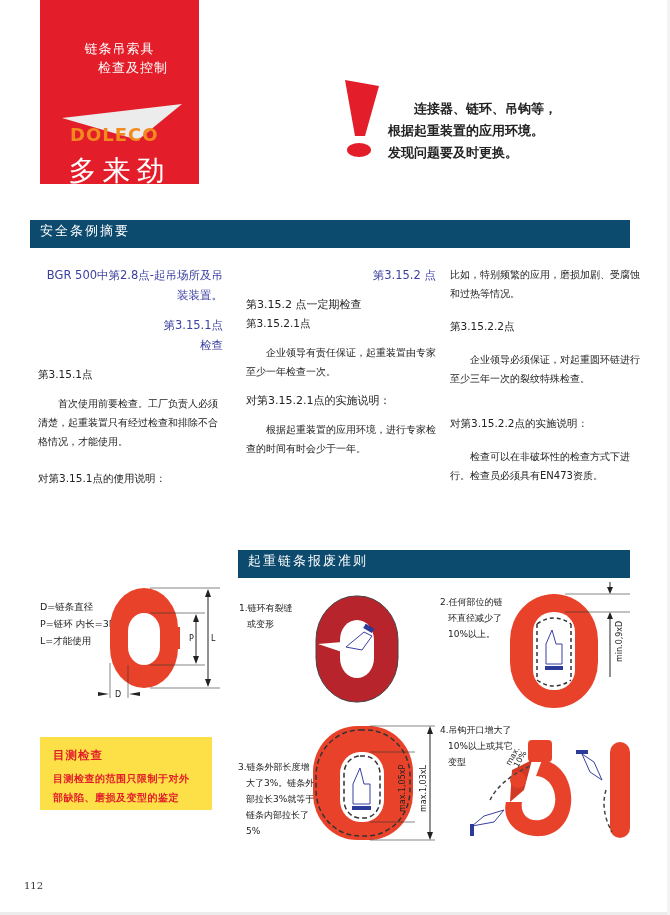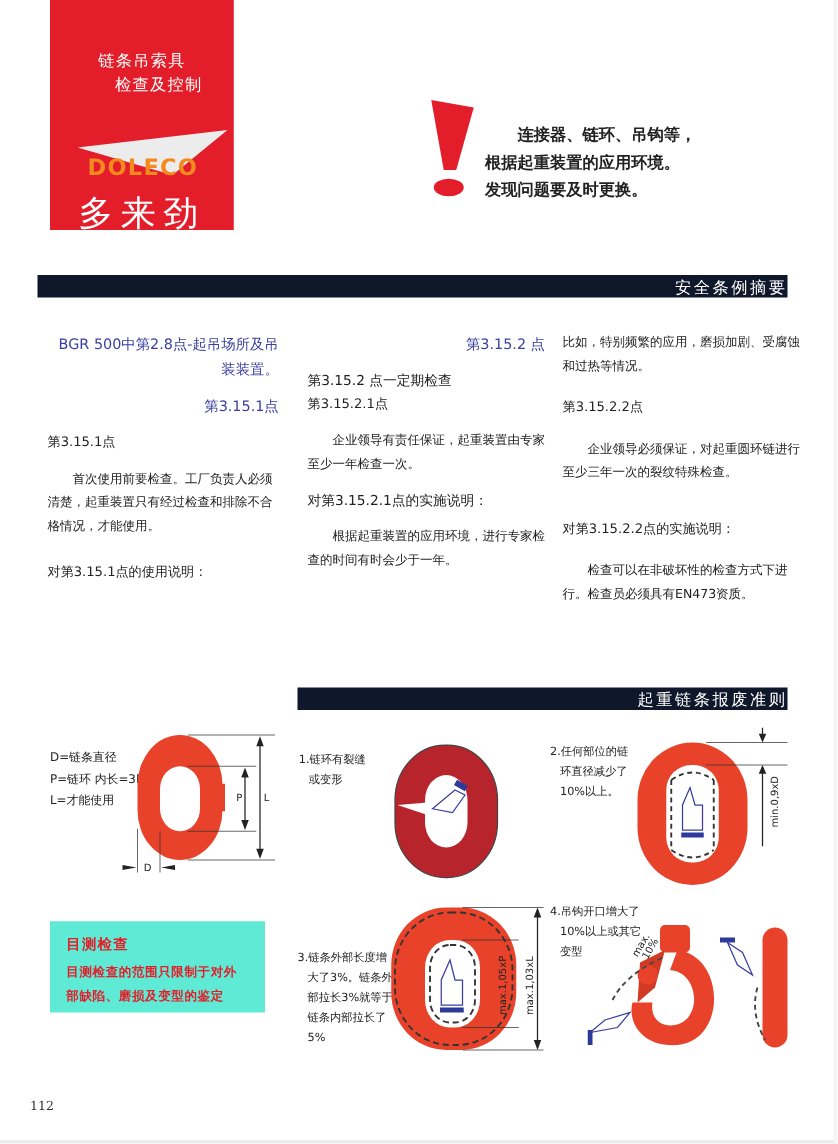--- a/index.html
+++ b/index.html
@@ -1,53 +1,53 @@
 <!DOCTYPE html>
 <html><head>
 <meta charset="utf-8">
 <style>
   * { box-sizing: border-box; margin: 0; padding: 0; }
   html, body { width: 670px; height: 915px; background: #ffffff; overflow: hidden; }
   body { position: relative; font-family: "DejaVu Sans", "Liberation Sans", sans-serif; color: #222; }
   .abs { position: absolute; }
 
   
-  .cover { left: 40px; top: 0; width: 147px; height: 184px; background: #e31e2a; }
+  .cover { left: 40px; top: 0; width: 159px; height: 184px; background: #e31e2a; }
   .cover .t1, .cover .t2 { position: absolute; left: 0; width: 100%; text-align: center; color: #fff; font-size: 13px; letter-spacing: 1px; }
   .cover .t1 { top: 40px; }
   .cover .t2 { top: 59px; padding-left: 27px; }
   .cover svg { position: absolute; left: 22px; top: 104px; }
   .cover .brand { position: absolute; left: 30px; top: 124px; width: 120px; font-size: 18px; font-weight: bold; color: #f28a1e; letter-spacing: 1px; }
   .cover .cn-brand { position: absolute; left: 0; width: 100%; top: 152px; text-align: center; color: #fff; font-size: 28px; letter-spacing: 6px; font-family: "DejaVu Sans", sans-serif; }
 
   
   .excl { left: 343px; top: 78px; }
   .warning { left: 388px; top: 86px; font-size: 13px; font-weight: bold; line-height: 22px; color: #222; }
   .warning p:first-child { text-indent: 2em; margin-top: 12px; }
 
   
-  .sec-bar { background: #0f172a; color: #fff; font-size: 13px; letter-spacing: 2px; padding-left: 10px; line-height: 21px; height: 18px; text-align: right; }
+  .sec-bar { background: #0c4a6e; color: #fff; font-size: 13px; letter-spacing: 2px; padding-left: 10px; line-height: 21px; height: 28px; }
   .sec1 { left: 30px; top: 220px; width: 600px; }
   .sec2 { left: 238px; top: 550px; width: 392px; }
 
   
   .col { font-size: 10px; line-height: 19px; color: #222; }
   .col .blue { color: #3a3fa0; font-size: 11.5px; line-height: 20px; text-align: right; }
   .col .h { font-size: 10.5px; }
   .col .ind { text-indent: 2em; }
   .col .gap { margin-top: 10px; }
   .col1 { left: 38px; top: 265px; width: 185px; }
   .col2 { left: 246px; top: 265px; width: 190px; }
   .col3 { left: 450px; top: 265px; width: 190px; }
 
   
   .legend { left: 40px; top: 598px; font-size: 9.5px; line-height: 17px; color: #222; }
 
   
-  .visual-box { left: 40px; top: 737px; width: 172px; height: 73px; background: #5eead4; padding: 11px 13px; }
+  .visual-box { left: 40px; top: 737px; width: 172px; height: 73px; background: #fde047; padding: 11px 13px; }
   .visual-box .vt { color: #e31e2a; font-size: 11.5px; font-weight: bold; letter-spacing: 1px; }
   .visual-box .vb { color: #e31e2a; font-size: 10px; line-height: 19px; margin-top: 6px; font-weight: bold; letter-spacing: 0.5px; }
 
   .cap { font-size: 9px; line-height: 16px; color: #222; }
   .cap1 { left: 239px; top: 600px; }
   .cap2 { left: 440px; top: 594px; }
   .cap3 { left: 238px; top: 759px; }
   .cap4 { left: 440px; top: 722px; }
 
   .pageno { left: 24px; top: 880px; font-size: 10px; font-family: "DejaVu Serif", serif; color: #333; }
@@ -76,20 +76,21 @@
   <p>连接器、链环、吊钩等，</p>
   <p>根据起重装置的应用环境。</p>
   <p>发现问题要及时更换。</p>
 </div>
 
 <div class="abs sec-bar sec1">安全条例摘要</div>
 
 <div class="abs col col1">
   <div class="blue">BGR 500中第2.8点-起吊场所及吊装装置。</div>
   <div class="blue gap">第3.15.1点</div>
+  <div class="blue">检查</div>
   <div class="h gap">第3.15.1点</div>
   <div class="ind gap">首次使用前要检查。工厂负责人必须清楚，起重装置只有经过检查和排除不合格情况，才能使用。</div>
   <div class="h" style="margin-top:18px">对第3.15.1点的使用说明：</div>
 </div>
 
 <div class="abs col col2">
   <div class="blue">第3.15.2 点</div>
   <div class="h gap" style="font-size:11px">第3.15.2 点一定期检查</div>
   <div class="h">第3.15.2.1点</div>
   <div class="ind gap">企业领导有责任保证，起重装置由专家至少一年检查一次。</div>

